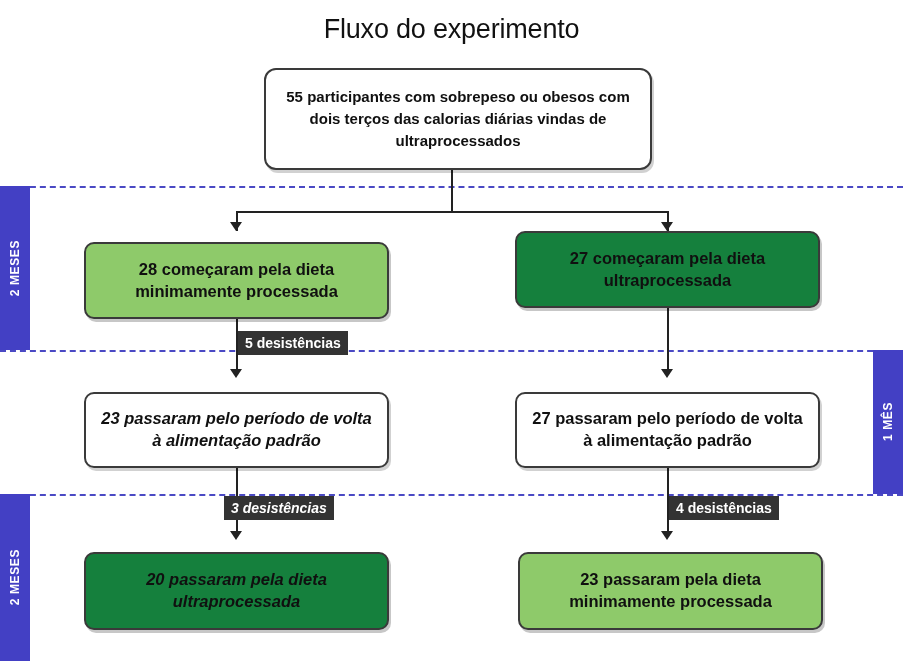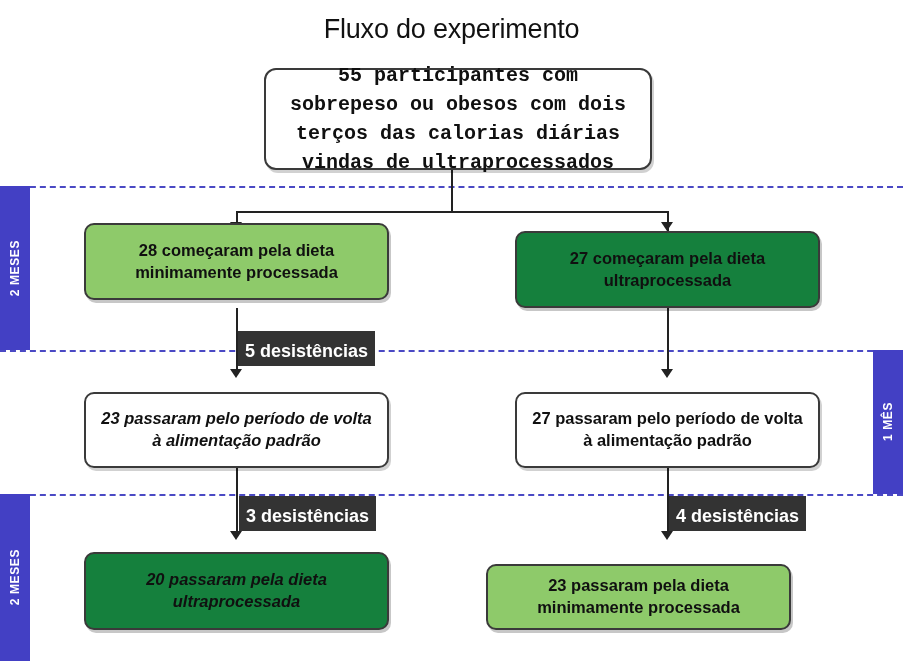--- a/index.html
+++ b/index.html
@@ -74,24 +74,23 @@
     font-size: 16.5px;
     font-weight: bold;
     color: #101010;
     line-height: 1.32;
     box-shadow: 2px 3px 0 rgba(0,0,0,0.22);
   }
   .node.green { background: #8ECA6A; }
   .node.red   { background: #15803d; }
   .node.plain { box-shadow: 2px 3px 0 rgba(0,0,0,0.18); }
   .node.top {
-    font-size: 20px;
+    font-size: 15px;
     line-height: 1.45;
     border-radius: 12px;
-    font-family: Liberation Mono, monospace;
   }
 
   
   .vline {
     position: absolute;
     width: 0;
     border-left: 2px solid #222222;
   }
   .hline {
     position: absolute;
@@ -105,23 +104,23 @@
     border-left: 6px solid transparent;
     border-right: 6px solid transparent;
     border-top: 9px solid #222222;
   }
 
   
   .tag {
     position: absolute;
     background: #333333;
     color: #ffffff;
-    font-size: 18px;
+    font-size: 14px;
     font-weight: bold;
-    padding: 11px 7px 4px 7px;
+    padding: 5px 7px 4px 7px;
     white-space: nowrap;
     line-height: 1.1;
   }
 </style>
 </head>
 <body>
 
 <div id="canvas">
 
   <div class="chart-title">Fluxo do experimento</div>
@@ -154,31 +153,31 @@
   <div class="vline" style="left:667px; top:308px; height:64px;"></div>
   <div class="arrowhead" style="left:661px; top:369px;"></div>
 
   <div class="vline" style="left:236px; top:468px; height:66px;"></div>
   <div class="arrowhead" style="left:230px; top:531px;"></div>
   <div class="vline" style="left:667px; top:468px; height:66px;"></div>
   <div class="arrowhead" style="left:661px; top:531px;"></div>
 
   <div class="node top plain" style="left:264px; top:68px; width:388px; height:102px;">55 participantes com sobrepeso ou obesos com dois terços das calorias diárias vindas de ultraprocessados</div>
 
-  <div class="node green" style="left:84px; top:223px; width:305px; height:77px;">28 começaram pela dieta minimamente processada</div>
+  <div class="node green" style="left:84px; top:242px; width:305px; height:77px;">28 começaram pela dieta minimamente processada</div>
 
   <div class="node red" style="left:515px; top:231px; width:305px; height:77px;">27 começaram pela dieta ultraprocessada</div>
 
   <div class="node plain" style="left:84px; top:392px; width:305px; height:76px;font-style:italic;">23 passaram pelo período de volta à alimentação padrão</div>
 
   <div class="node plain" style="left:515px; top:392px; width:305px; height:76px;">27 passaram pelo período de volta à alimentação padrão</div>
 
   <div class="node red" style="left:84px; top:552px; width:305px; height:78px;font-style:italic;">20 passaram pela dieta ultraprocessada</div>
 
-  <div class="node green" style="left:486px; top:552px; width:305px; height:66px;margin-top:12px;">23 passaram pela dieta minimamente processada</div>
+  <div class="node green" style="left:518px; top:552px; width:305px; height:78px;">23 passaram pela dieta minimamente processada</div>
 
   <div class="tag" style="left:238px; top:331px;">5 desistências</div>
 
-  <div class="tag" style="left:239px; top:496px;">3 desistências</div>
+  <div class="tag" style="left:224px; top:496px;font-style:italic;">3 desistências</div>
 
   <div class="tag" style="left:669px; top:496px;">4 desistências</div>
 
 </div>
 
 </body></html>

